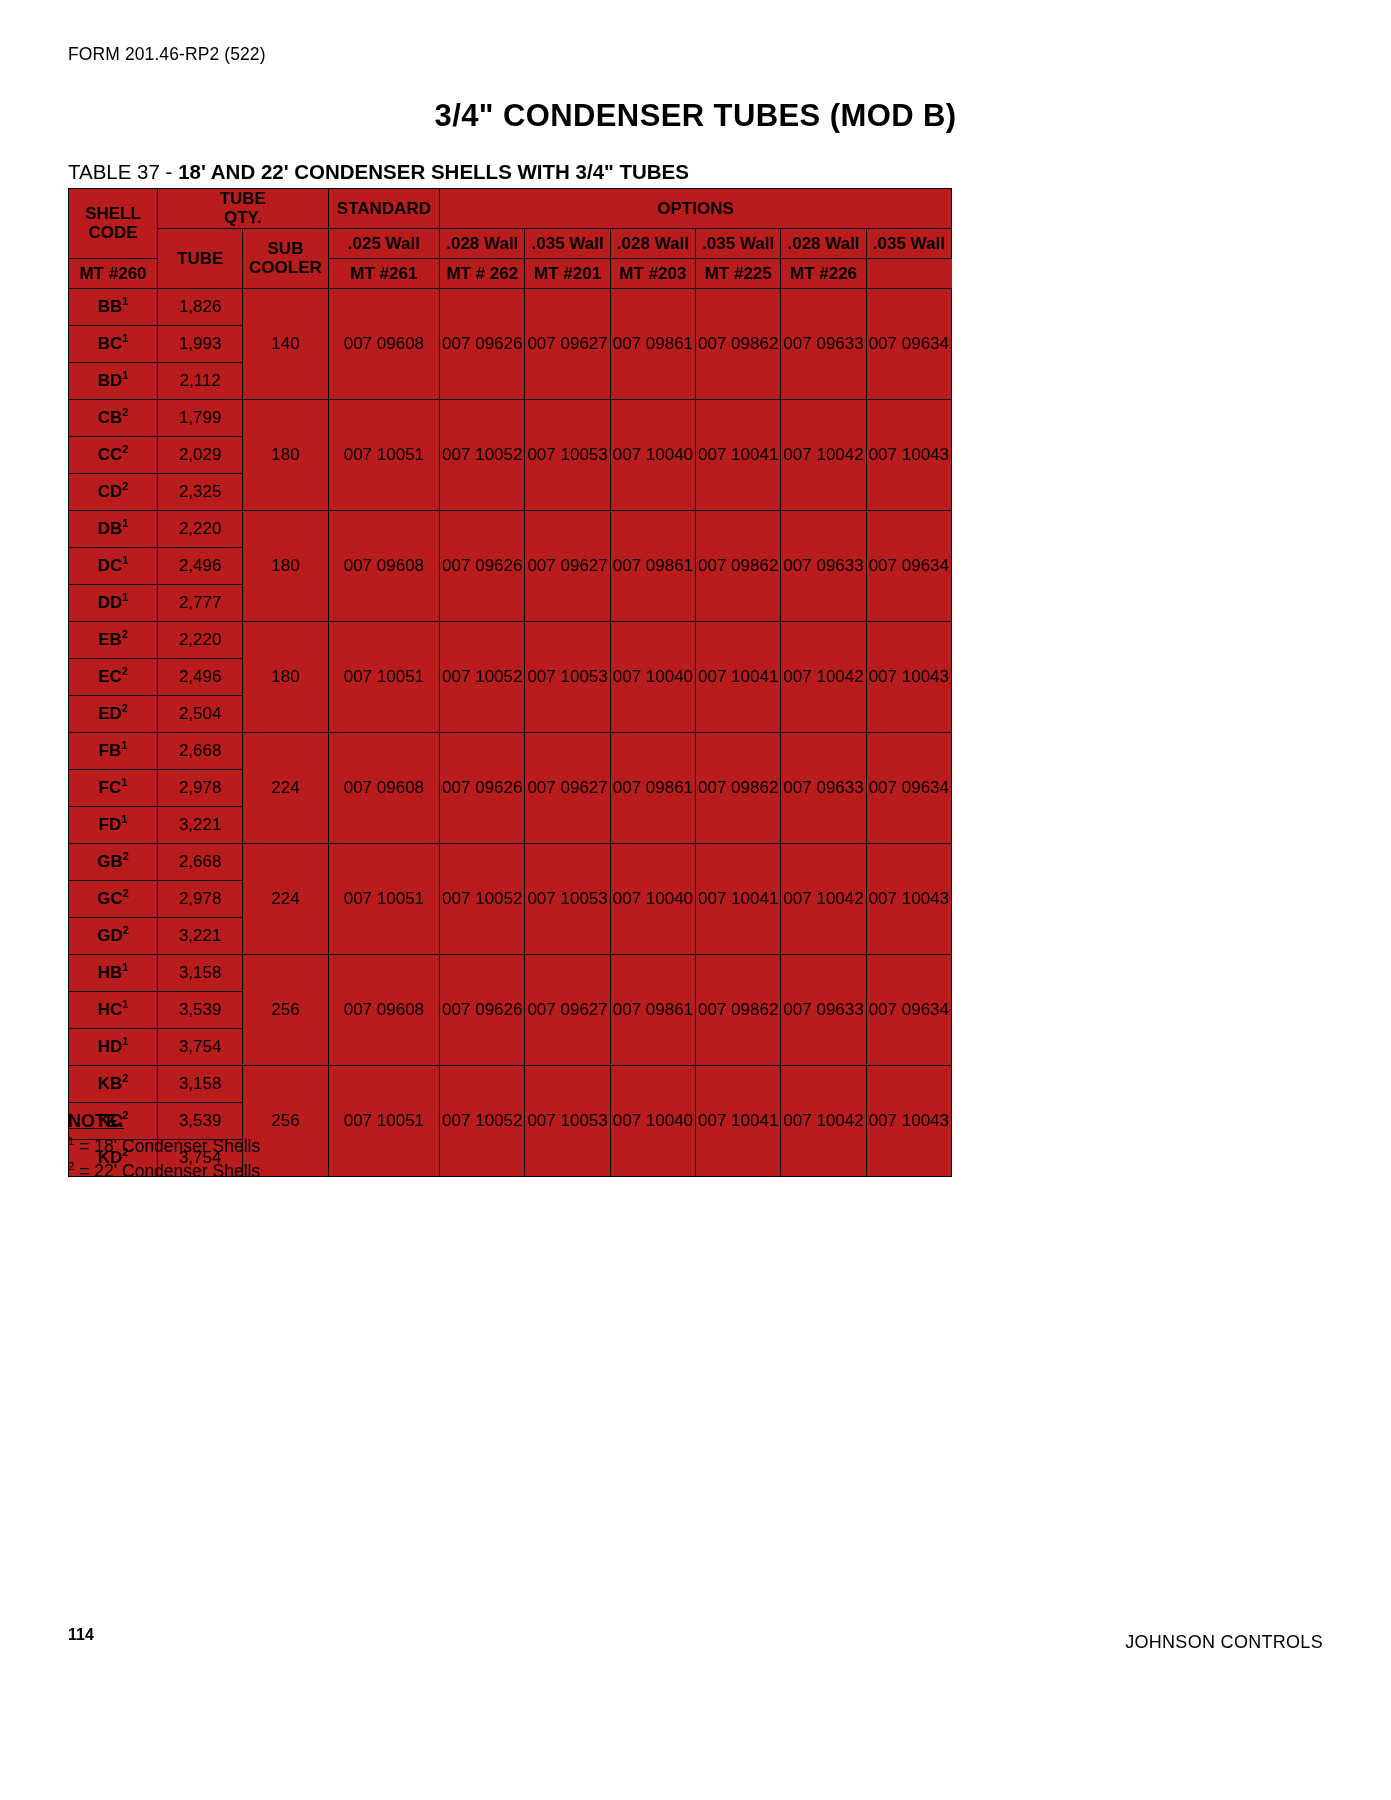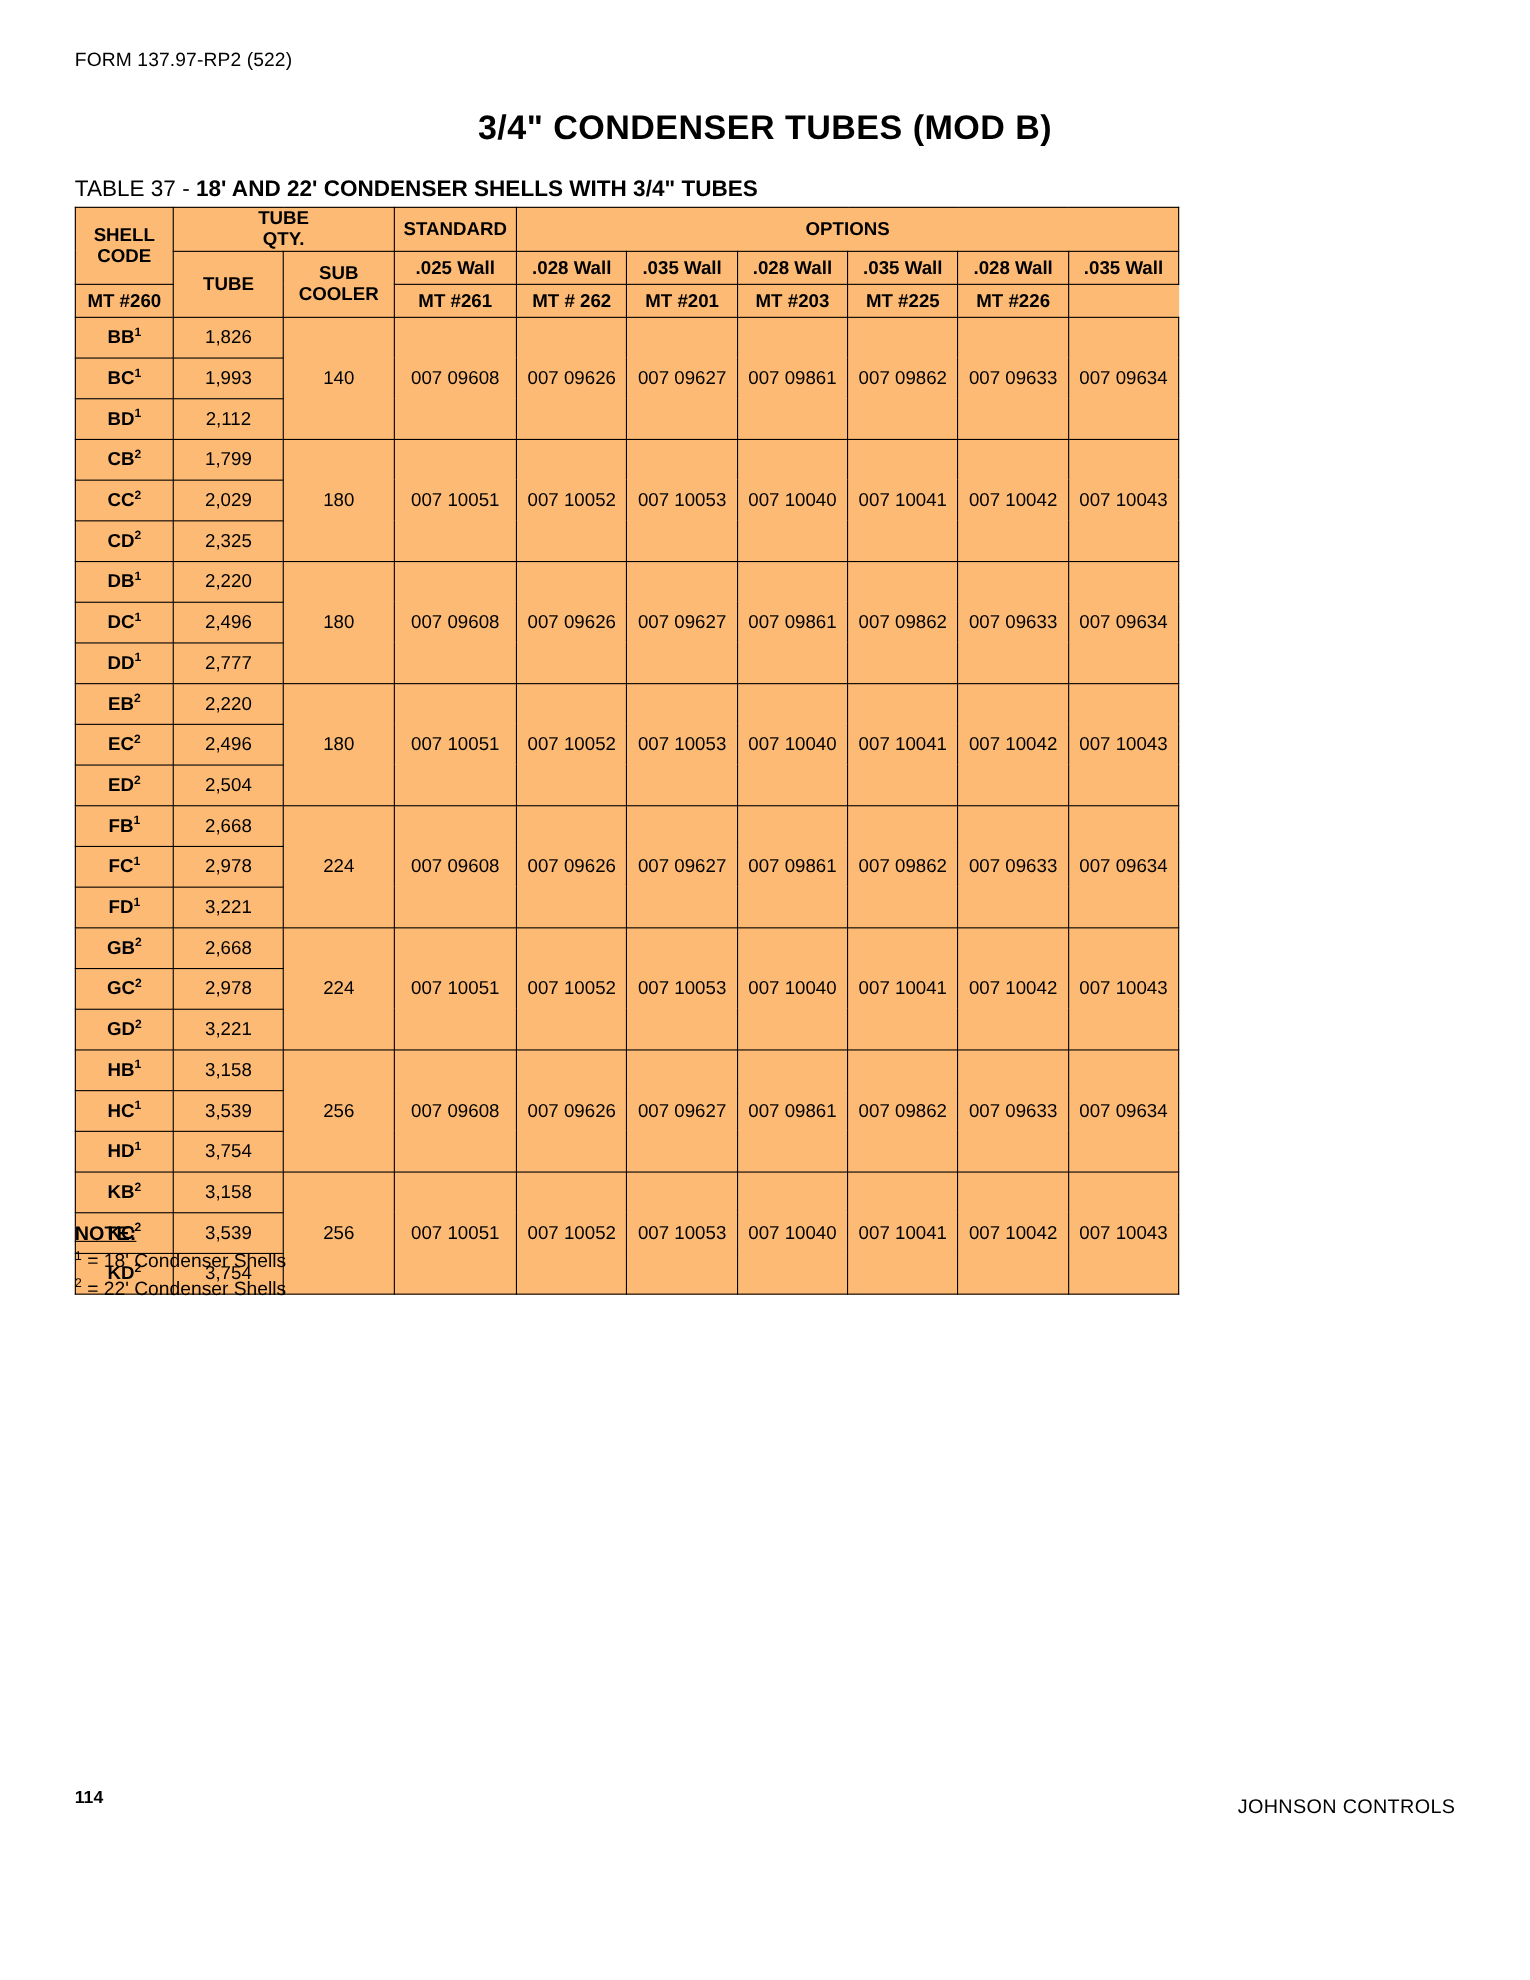--- a/index.html
+++ b/index.html
@@ -55,22 +55,22 @@
   .table-caption .cap-text {
     font-weight: bold;
   }
 
   table.main {
     position: absolute;
     left: 68px;
     top: 188px;
     border-collapse: collapse;
     table-layout: fixed;
-    width: 1004px;
-    background: #fdba74;
+    width: 884px;
+    background: #b91c1c;
   }
   table.main th, table.main td {
     border: 1.6px solid #000;
     text-align: center;
     vertical-align: middle;
     padding: 0;
     font-size: 17px;
     line-height: 1.14;
   }
   table.main th {
@@ -149,21 +149,21 @@
     top: 1632px;
     font-size: 18px;
     letter-spacing: 0.3px;
   }
 </style>
 </head>
 <body>
 
 <div class="page">
 
-  <div class="form-id">FORM 137.97-RP2 (522)</div>
+  <div class="form-id">FORM 201.46-RP2 (522)</div>
 
   <div class="doc-title">3/4" CONDENSER TUBES (MOD B)</div>
 
   <div class="table-caption">
     <span class="cap-label">TABLE 37 -</span>
     <span class="cap-text">18' AND 22' CONDENSER SHELLS WITH 3/4" TUBES</span>
   </div>
 
   <table class="main">
     <thead>

